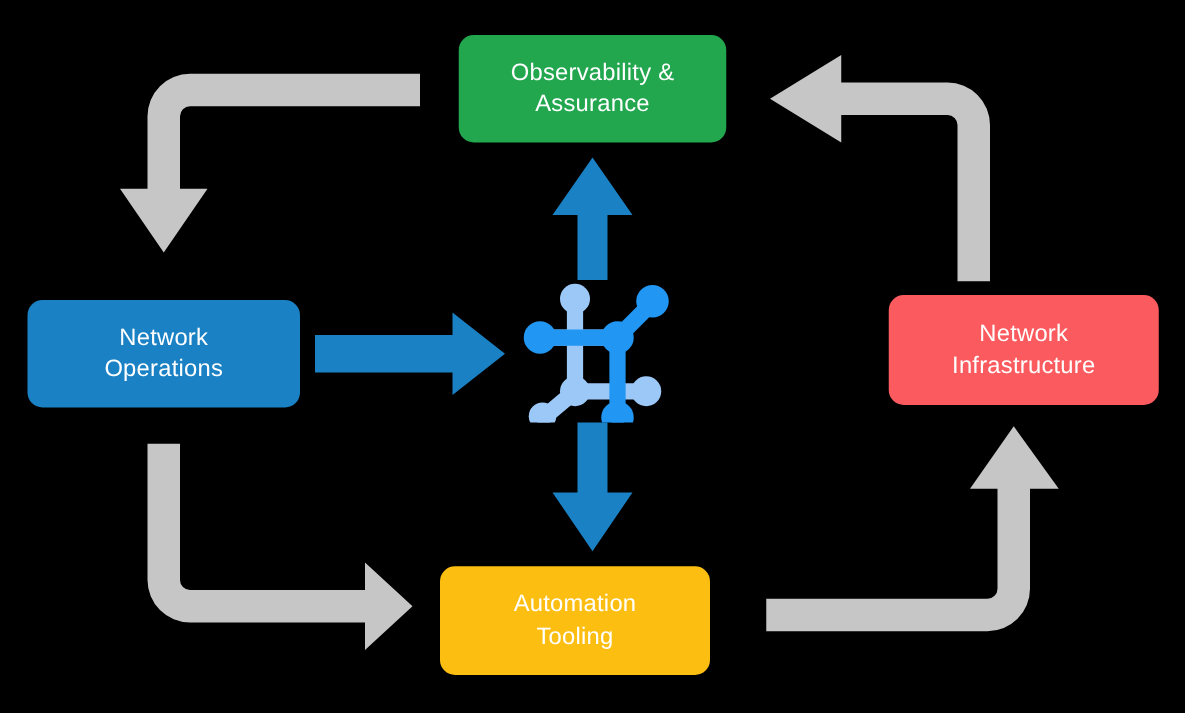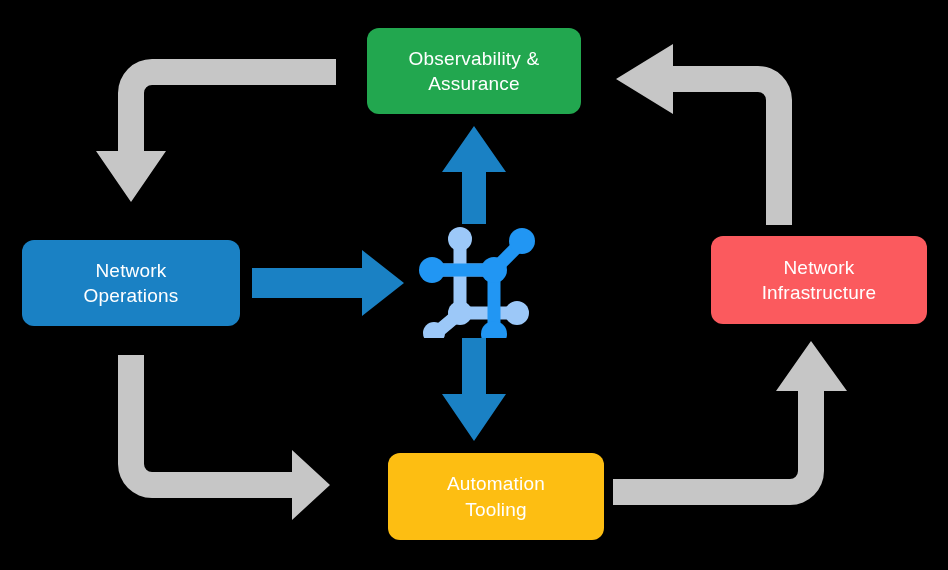--- a/index.html
+++ b/index.html
@@ -42,21 +42,21 @@
   }
   #box-network-operations {
     left: 22px; top: 240px; width: 218px; height: 86px;
     background: #1A81C4;
   }
   #box-network-infrastructure {
     left: 711px; top: 236px; width: 216px; height: 88px;
     background: #FB5A5E;
   }
   #box-automation-tooling {
-    left: 388px; top: 453px; width: 216px; height: 87px;
+    left: 352px; top: 453px; width: 216px; height: 87px;
     background: #FDBE12;
     justify-content: center;
   }
 
   .svg-layer {
     position: absolute;
     left: 0; top: 0;
     width: 948px;
     height: 570px;
     pointer-events: none;

